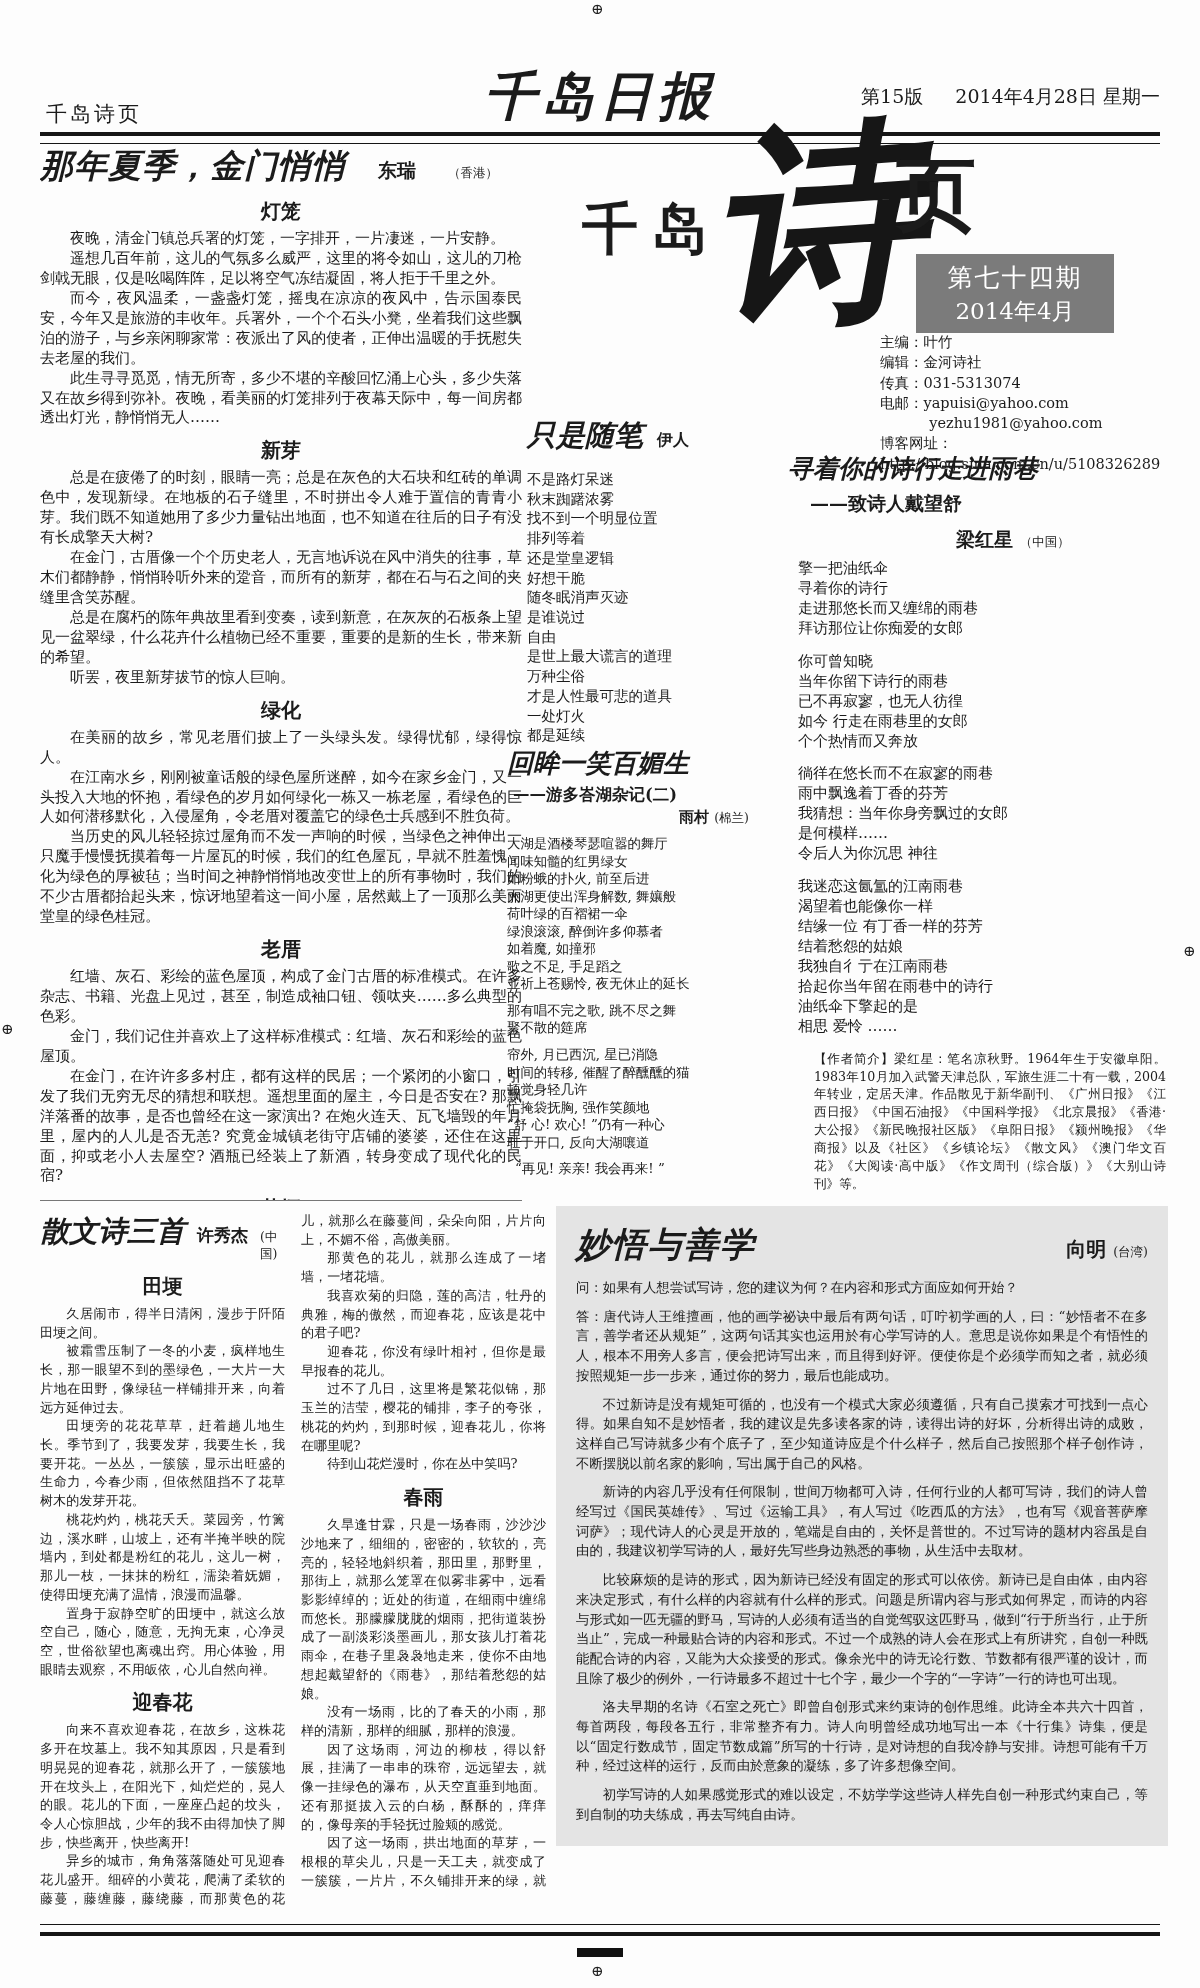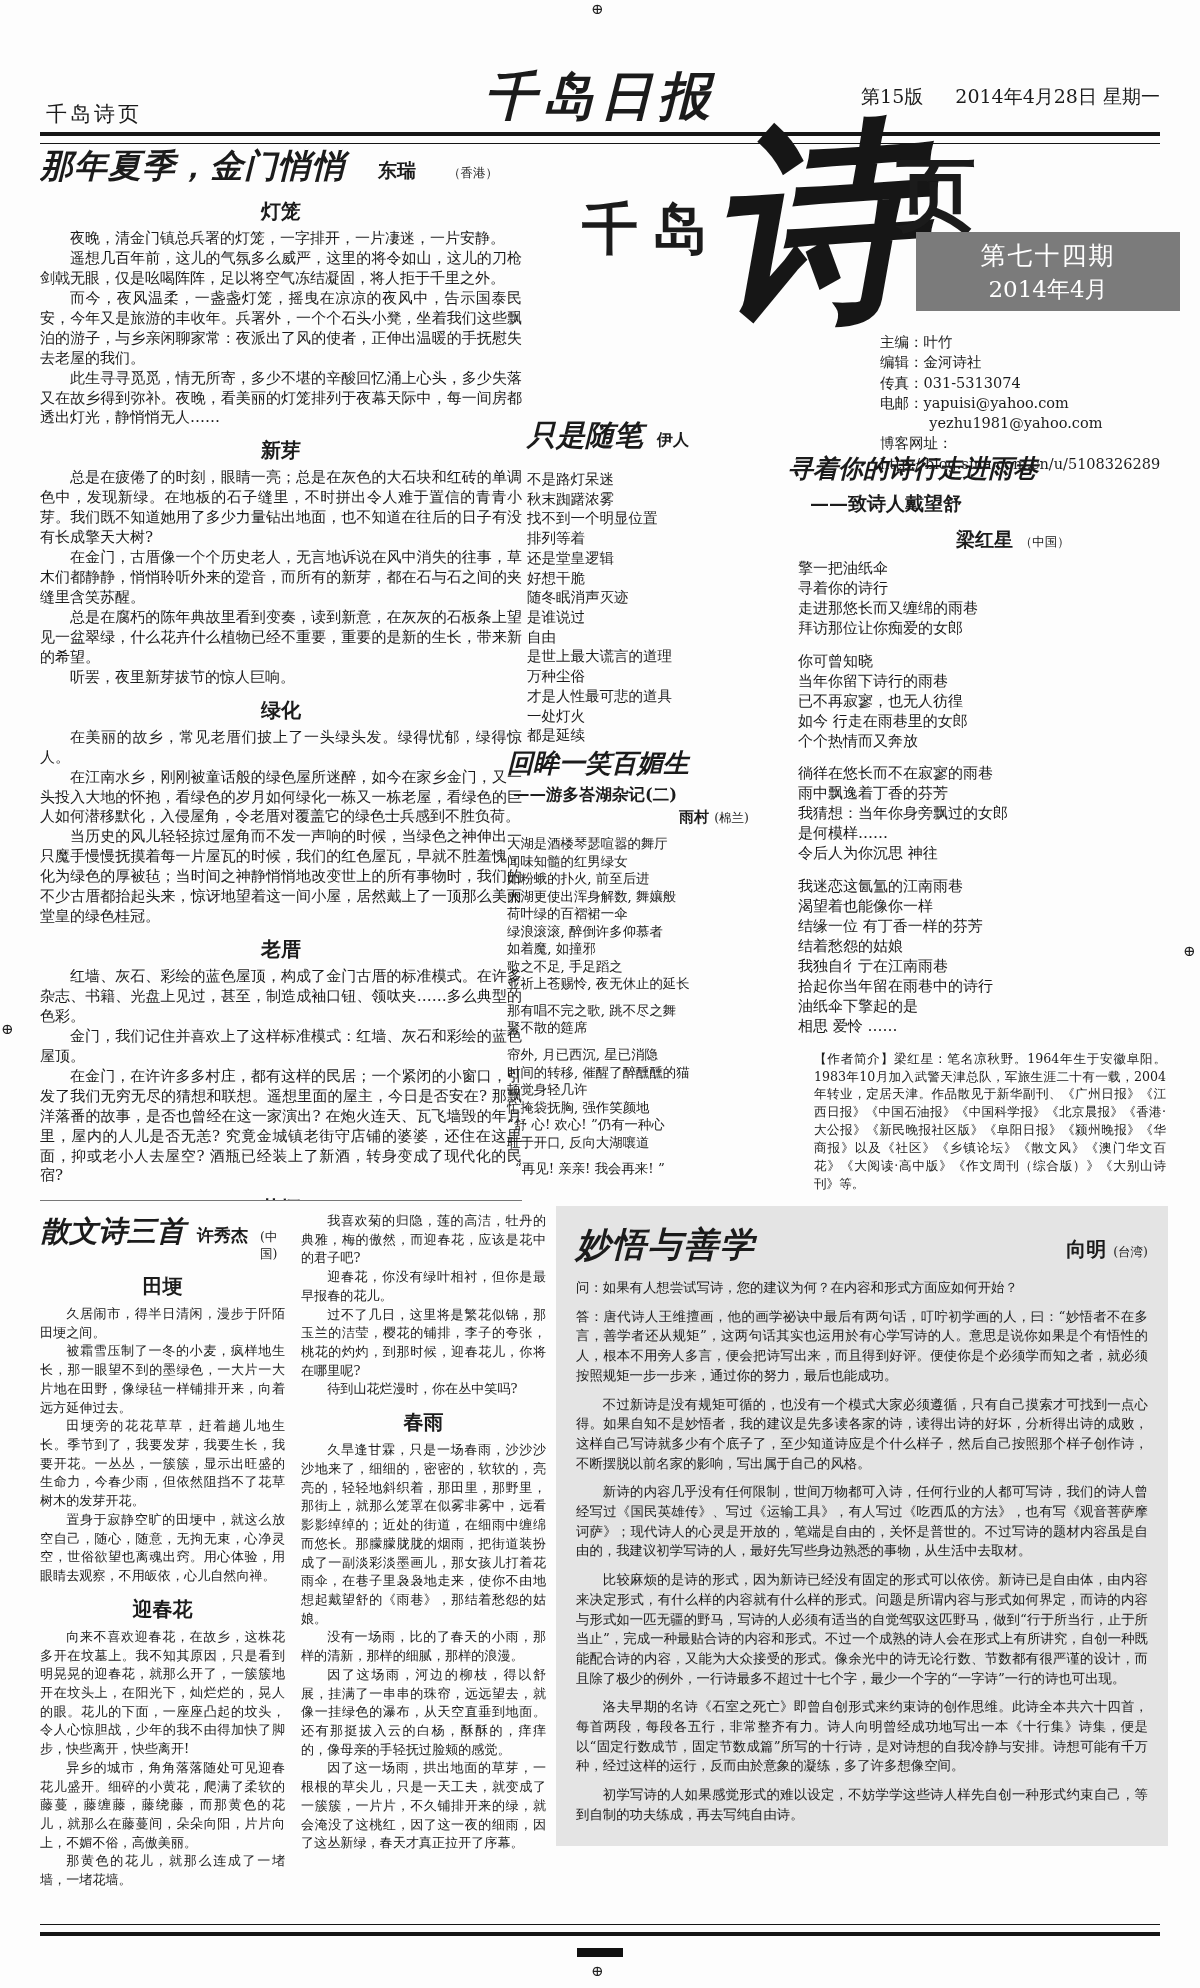--- a/index.html
+++ b/index.html
@@ -26,21 +26,21 @@
   .a1-author{font-size:19px;font-weight:bold;}
   .note-small{font-size:12.5px;font-weight:normal;}
   .sechead{text-align:center;font-size:20px;font-weight:bold;margin:9px 0 4px;}
   .a1 p.body{font-size:15px;line-height:1.33;text-align:justify;text-indent:2em;margin:0;}
   
   .mh{position:absolute;left:530px;top:140px;width:640px;height:318px;}
   .mh-qiandao{position:absolute;left:52px;top:52px;font-size:56px;font-weight:bold;letter-spacing:14px;}
   .mh-shi{position:absolute;left:178px;top:-22px;font-size:212px;line-height:1;font-weight:bold;
           font-style:italic;transform:rotate(-4deg);color:#161616;}
   .mh-ye{position:absolute;left:366px;top:2px;font-size:80px;font-weight:bold;}
-  .mh-badge{position:absolute;left:386px;top:92px;width:264px;background:#7b7b7b;color:#fff;
+  .mh-badge{position:absolute;left:386px;top:114px;width:198px;background:#7b7b7b;color:#fff;
             text-align:center;padding:7px 0 6px;}
   .mh-badge .b1{font-size:25px;letter-spacing:2px;}
   .mh-badge .b2{font-size:23px;margin-top:2px;}
   .mh-ed{position:absolute;left:350px;top:192px;font-size:14.5px;line-height:1.4;}
   .mh-ed div:nth-child(5){padding-left:3.4em;}
   
   .poem-lines{font-size:14px;line-height:1.34;}
   .p1{position:absolute;left:527px;top:416px;width:242px;}
   .p1-titlerow{display:flex;align-items:baseline;gap:14px;margin-bottom:14px;}
   .p1-title{font-size:29px;font-weight:bold;font-style:italic;white-space:nowrap;}
@@ -245,20 +245,21 @@
   <section class="ps">
     <div class="ps-titlerow">
       <span class="ps-title">散文诗三首</span>
       <span class="ps-author">许秀杰</span>
       <span class="note-small">(中国)</span>
     </div>
     <h3 class="sechead">田埂</h3>
     <p class="body">久居闹市，得半日清闲，漫步于阡陌田埂之间。</p>
     <p class="body">被霜雪压制了一冬的小麦，疯样地生长，那一眼望不到的墨绿色，一大片一大片地在田野，像绿毡一样铺排开来，向着远方延伸过去。</p>
     <p class="body">田埂旁的花花草草，赶着趟儿地生长。季节到了，我要发芽，我要生长，我要开花。一丛丛，一簇簇，显示出旺盛的生命力，今春少雨，但依然阻挡不了花草树木的发芽开花。</p>
+    <p class="body">桃花灼灼，桃花夭夭。菜园旁，竹篱边，溪水畔，山坡上，还有半掩半映的院墙内，到处都是粉红的花儿，这儿一树，那儿一枝，一抹抹的粉红，濡染着妩媚，使得田埂充满了温情，浪漫而温馨。</p>
     <p class="body">置身于寂静空旷的田埂中，就这么放空自己，随心，随意，无拘无束，心净灵空，世俗欲望也离魂出窍。用心体验，用眼睛去观察，不用皈依，心儿自然向禅。</p>
     <h3 class="sechead">迎春花</h3>
     <p class="body">向来不喜欢迎春花，在故乡，这株花多开在坟墓上。我不知其原因，只是看到明晃晃的迎春花，就那么开了，一簇簇地开在坟头上，在阳光下，灿烂烂的，晃人的眼。花儿的下面，一座座凸起的坟头，令人心惊胆战，少年的我不由得加快了脚步，快些离开，快些离开!</p>
     <p class="body">异乡的城市，角角落落随处可见迎春花儿盛开。细碎的小黄花，爬满了柔软的藤蔓，藤缠藤，藤绕藤，而那黄色的花儿，就那么在藤蔓间，朵朵向阳，片片向上，不媚不俗，高傲美丽。</p>
     <p class="body">那黄色的花儿，就那么连成了一堵墙，一堵花墙。</p>
     <p class="body">我喜欢菊的归隐，莲的高洁，牡丹的典雅，梅的傲然，而迎春花，应该是花中的君子吧?</p>
     <p class="body">迎春花，你没有绿叶相衬，但你是最早报春的花儿。</p>
     <p class="body">过不了几日，这里将是繁花似锦，那玉兰的洁莹，樱花的铺排，李子的夸张，桃花的灼灼，到那时候，迎春花儿，你将在哪里呢?</p>
     <p class="body">待到山花烂漫时，你在丛中笑吗?</p>
     <h3 class="sechead">春雨</h3>

